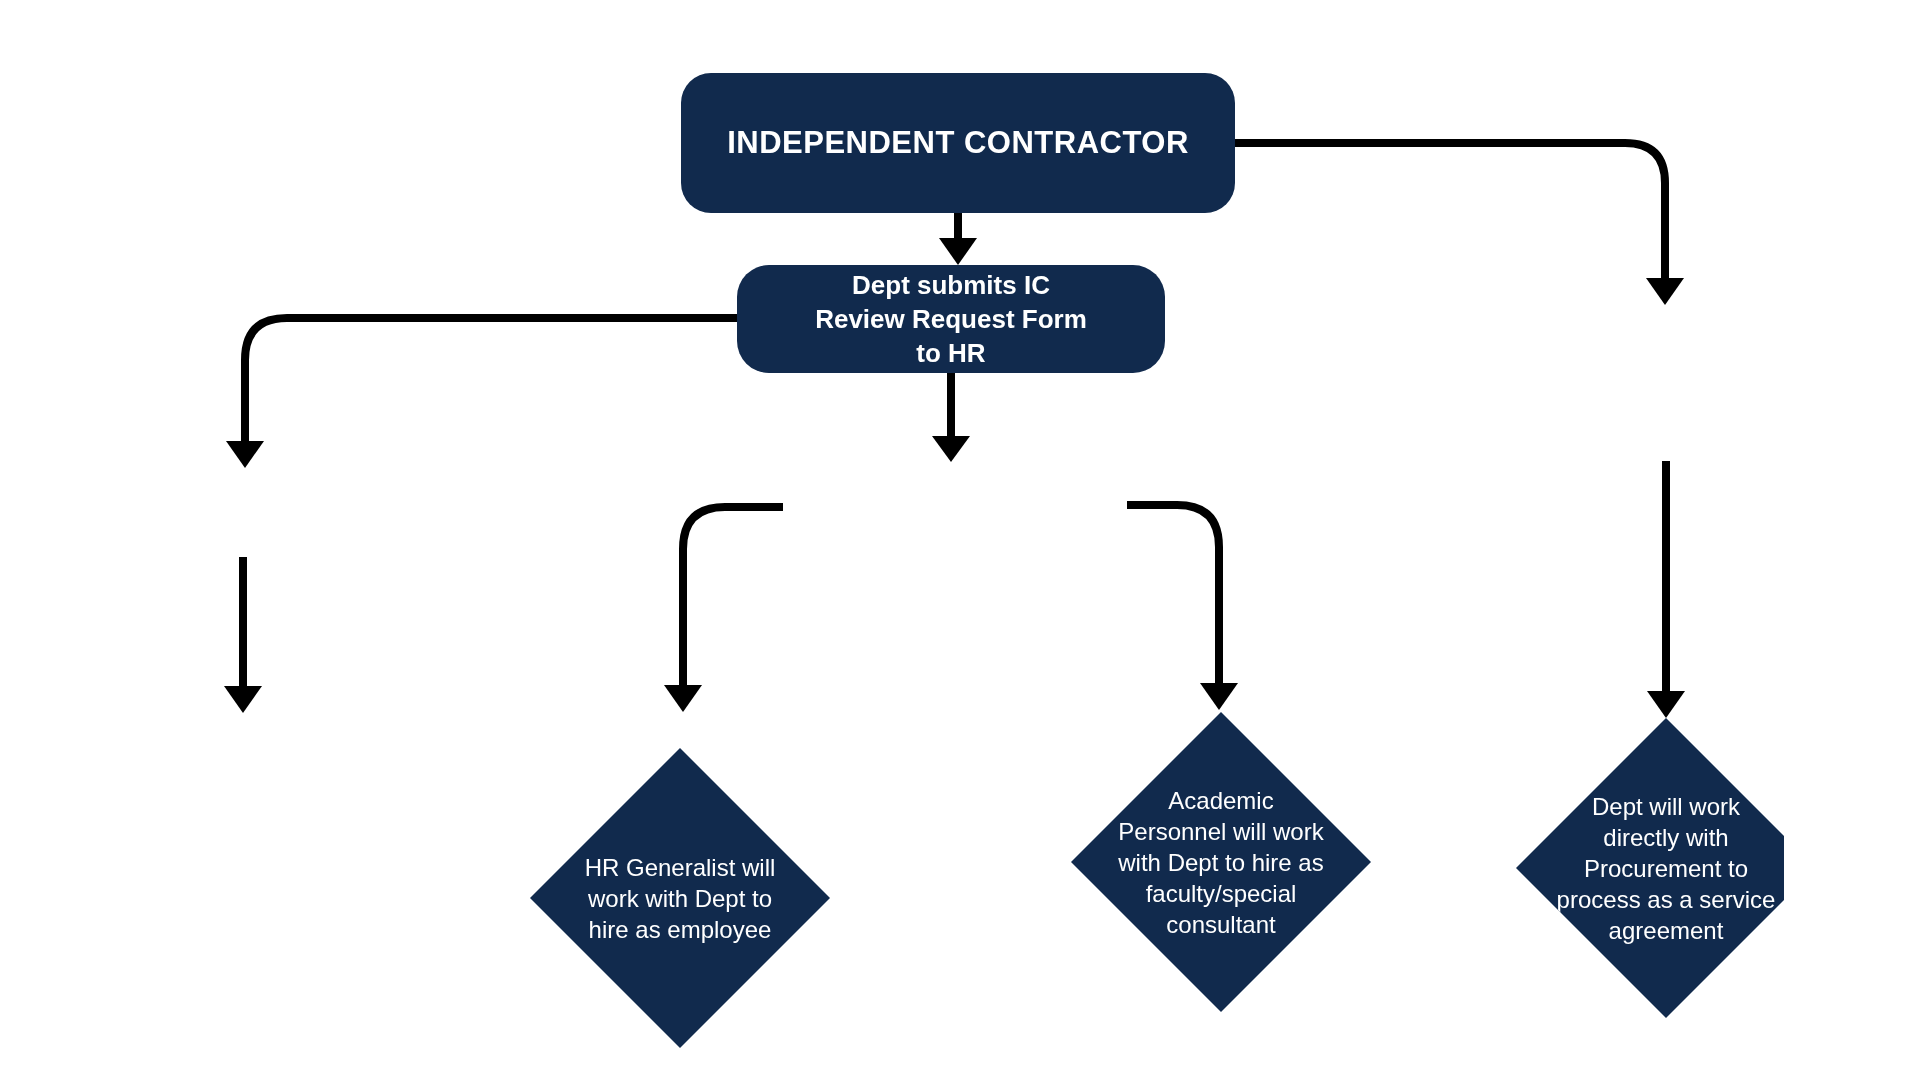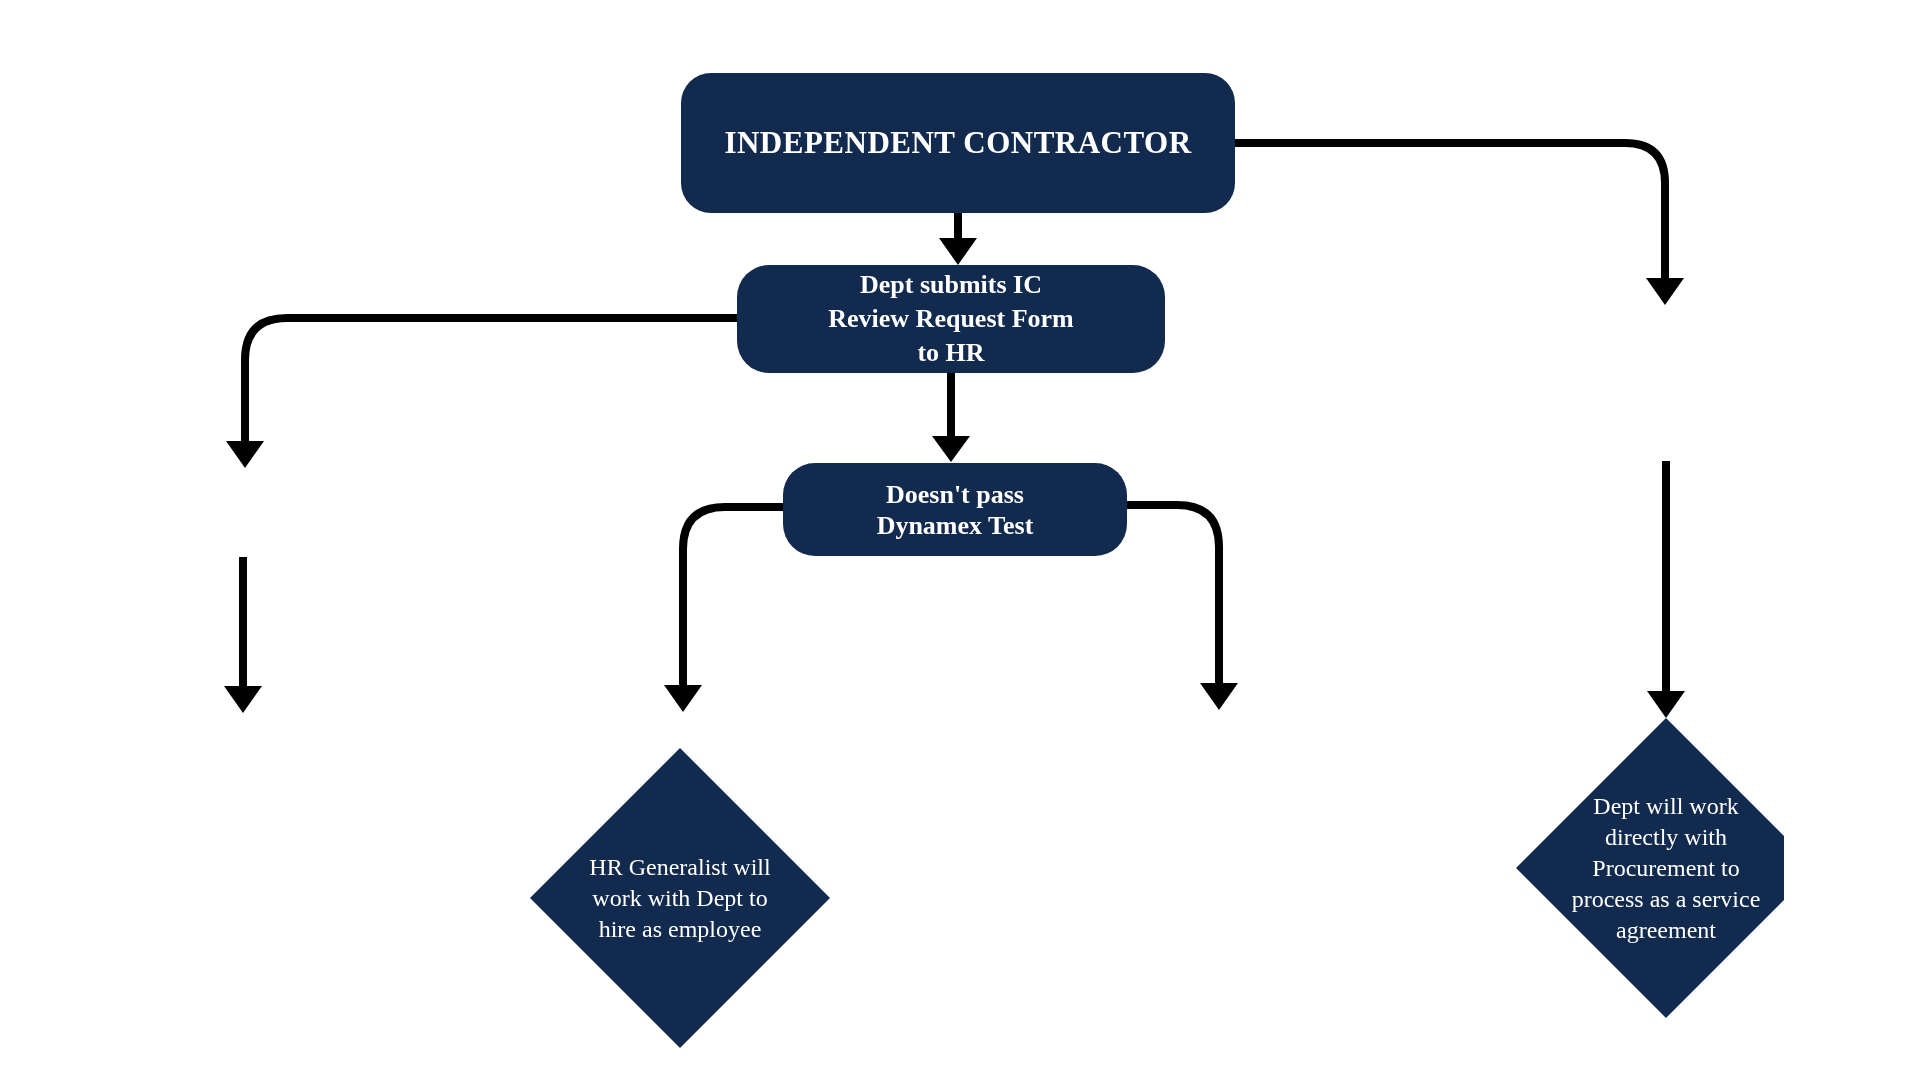--- a/index.html
+++ b/index.html
@@ -1,21 +1,21 @@
 <!DOCTYPE html>
 <html style="--node-fill: #112A4D; --text: #FFFFFF; --connector: #000000; --background: #FFFFFF;"><head>
 <meta charset="utf-8">
 <style>
   html, body { margin: 0; padding: 0; background: #ffffff; }
   .canvas {
     position: relative;
     width: 1784px;
     height: 1080px;
     background: var(--background, #ffffff);
-    font-family: Liberation Serif, serif;
+    font-family: Liberation Sans, sans-serif;
     overflow: hidden;
   }
   svg.edges {
     position: absolute;
     left: 0; top: 0;
     width: 1920px; height: 1080px;
     pointer-events: none;
   }
   .edge {
     stroke: var(--connector, #000000);
@@ -94,28 +94,31 @@
   </svg>
 
   <div id="node-title" class="node rbox">INDEPENDENT CONTRACTOR</div>
 
   <div id="node-dept" class="node rbox">Dept submits IC
 Review Request Form
 to HR</div>
 
 
 
-  <div id="node-doesnt" class="node rbox">Doesn't pass
-Dynamex Test</div>
 
 
   <div id="node-d2" class="node diamond">HR Generalist will
 work with Dept to
 hire as employee</div>
 
+  <div id="node-d3" class="node diamond">Academic
+Personnel will work
+with Dept to hire as
+faculty/special
+consultant</div>
 
   <div id="node-d4" class="node diamond">Dept will work
 directly with
 Procurement to
 process as a service
 agreement</div>
 
 </div>
 
 </body></html>

